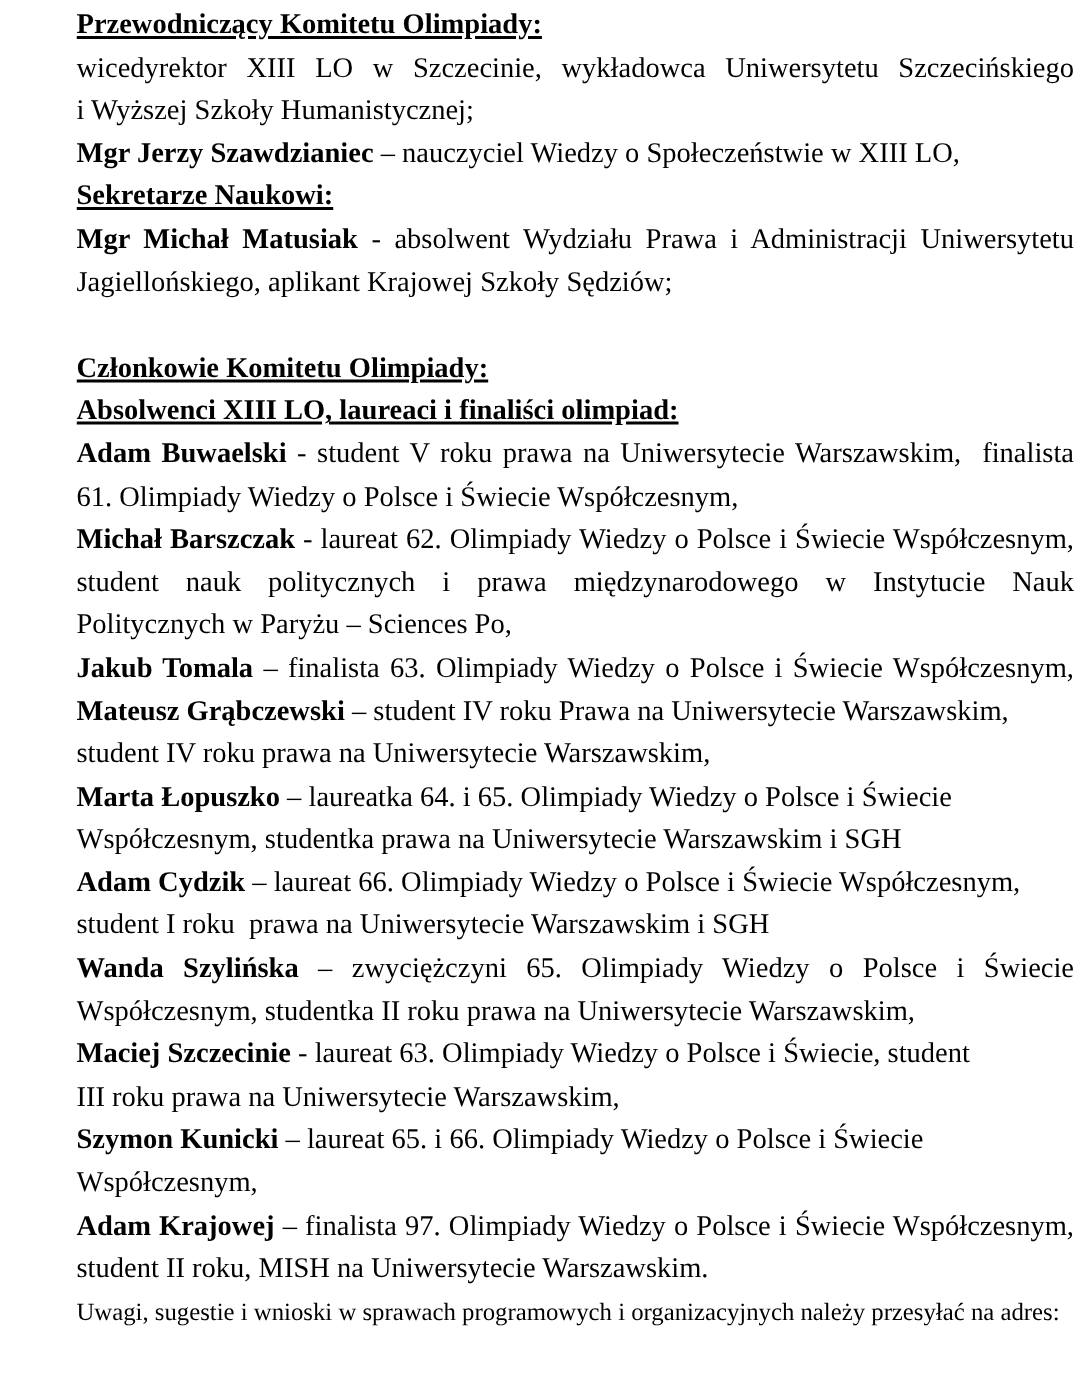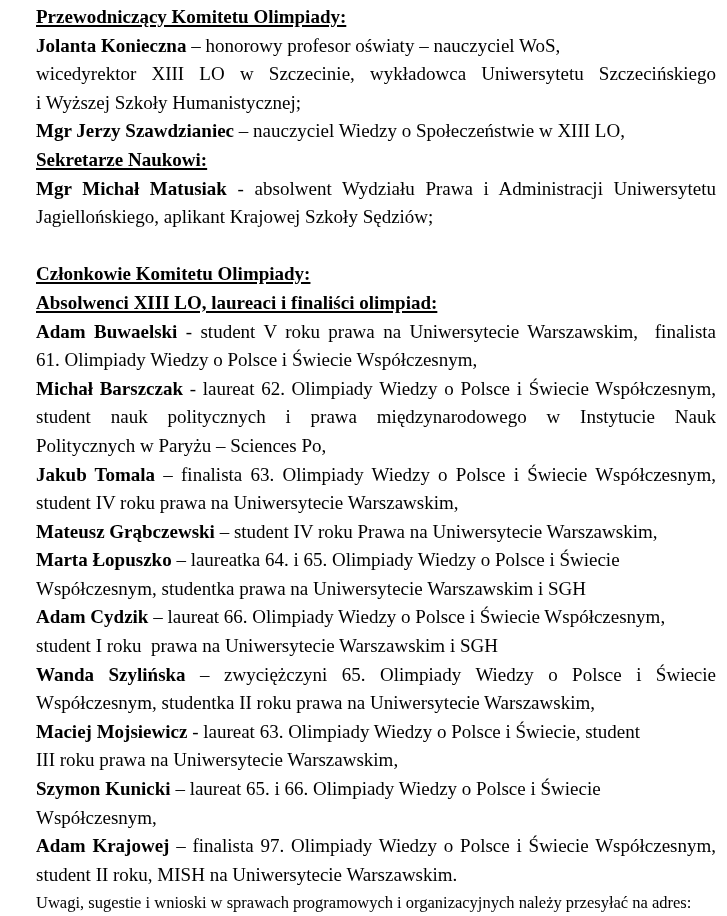--- a/index.html
+++ b/index.html
@@ -20,20 +20,21 @@
     height: 916px;
     padding: 3px 11px 0 36px;
   }
   .line {
     font-size: 19px;
     line-height: 28.6px;
     height: 28.6px;
     white-space: pre-wrap;
     overflow: hidden;
     text-align: left;
+    margin-left: 15px;
   }
   .line.justify {
     text-align: justify;
     text-align-last: justify;
   }
   .line.small {
     font-size: 16.5px;
   }
   .bold {
     font-weight: bold;
@@ -45,44 +46,43 @@
   }
   .blank {
     
   }
 </style>
 </head>
 <body>
 
 <div class="page">
     <div class="line"><span class="bold underline">Przewodniczący Komitetu Olimpiady:</span></div>
-    <div class="line"><span class="bold">Jolanta Konieczna</span><span> – honorowy profesor oświaty – nauczyciel WoS,</span></div>
     <div class="line justify"><span>wicedyrektor XIII LO w Szczecinie, wykładowca Uniwersytetu Szczecińskiego</span></div>
     <div class="line"><span>i Wyższej Szkoły Humanistycznej;</span></div>
     <div class="line"><span class="bold">Mgr Jerzy Szawdzianiec</span><span> – nauczyciel Wiedzy o Społeczeństwie w XIII LO,</span></div>
     <div class="line"><span class="bold underline">Sekretarze Naukowi:</span></div>
     <div class="line justify"><span class="bold">Mgr Michał Matusiak</span><span> - absolwent Wydziału Prawa i Administracji Uniwersytetu</span></div>
     <div class="line"><span>Jagiellońskiego, aplikant Krajowej Szkoły Sędziów;</span></div>
     <div class="line blank">&nbsp;</div>
     <div class="line"><span class="bold underline">Członkowie Komitetu Olimpiady:</span></div>
     <div class="line"><span class="bold underline">Absolwenci XIII LO, laureaci i finaliści olimpiad:</span></div>
     <div class="line justify"><span class="bold">Adam Buwaelski</span><span> - student V roku prawa na Uniwersytecie Warszawskim,  finalista</span></div>
     <div class="line"><span>61. Olimpiady Wiedzy o Polsce i Świecie Współczesnym,</span></div>
     <div class="line justify"><span class="bold">Michał Barszczak</span><span> - laureat 62. Olimpiady Wiedzy o Polsce i Świecie Współczesnym,</span></div>
     <div class="line justify"><span>student nauk politycznych i prawa międzynarodowego w Instytucie Nauk</span></div>
     <div class="line"><span>Politycznych w Paryżu – Sciences Po,</span></div>
     <div class="line justify"><span class="bold">Jakub Tomala</span><span> – finalista 63. Olimpiady Wiedzy o Polsce i Świecie Współczesnym,</span></div>
+    <div class="line"><span class="bold">Mateusz Grąbczewski</span><span> – student IV roku Prawa na Uniwersytecie Warszawskim,</span></div>
     <div class="line"><span>student IV roku prawa na Uniwersytecie Warszawskim,</span></div>
-    <div class="line"><span class="bold">Mateusz Grąbczewski</span><span> – student IV roku Prawa na Uniwersytecie Warszawskim,</span></div>
     <div class="line"><span class="bold">Marta Łopuszko</span><span> – laureatka 64. i 65. Olimpiady Wiedzy o Polsce i Świecie</span></div>
     <div class="line"><span>Współczesnym, studentka prawa na Uniwersytecie Warszawskim i SGH</span></div>
     <div class="line"><span class="bold">Adam Cydzik</span><span> – laureat 66. Olimpiady Wiedzy o Polsce i Świecie Współczesnym,</span></div>
     <div class="line"><span>student I roku  prawa na Uniwersytecie Warszawskim i SGH</span></div>
     <div class="line justify"><span class="bold">Wanda Szylińska</span><span> – zwyciężczyni 65. Olimpiady Wiedzy o Polsce i Świecie</span></div>
     <div class="line"><span>Współczesnym, studentka II roku prawa na Uniwersytecie Warszawskim,</span></div>
-    <div class="line"><span class="bold">Maciej Mojsiewicz</span><span> - laureat 63. Olimpiady Wiedzy o Polsce i Świecie, student</span></div>
+    <div class="line"><span class="bold">Maciej Szczecinie</span><span> - laureat 63. Olimpiady Wiedzy o Polsce i Świecie, student</span></div>
     <div class="line"><span>III roku prawa na Uniwersytecie Warszawskim,</span></div>
     <div class="line"><span class="bold">Szymon Kunicki</span><span> – laureat 65. i 66. Olimpiady Wiedzy o Polsce i Świecie</span></div>
     <div class="line"><span>Współczesnym,</span></div>
     <div class="line justify"><span class="bold">Adam Krajowej</span><span> – finalista 97. Olimpiady Wiedzy o Polsce i Świecie Współczesnym,</span></div>
     <div class="line"><span>student II roku, MISH na Uniwersytecie Warszawskim.</span></div>
     <div class="line small"><span>Uwagi, sugestie i wnioski w sprawach programowych i organizacyjnych należy przesyłać na adres:</span></div>
   </div>
 
 </body></html>

